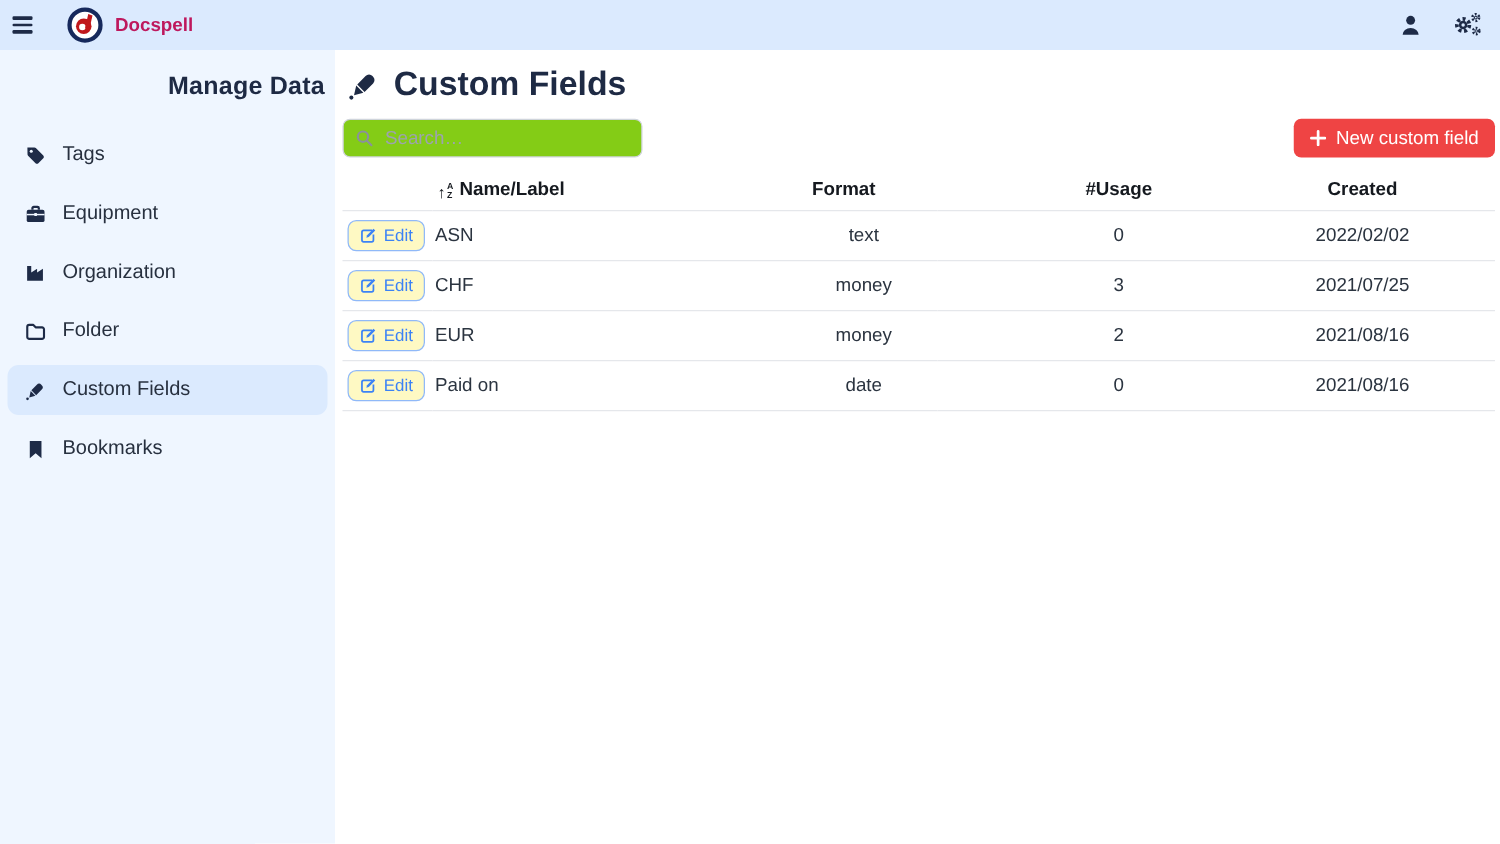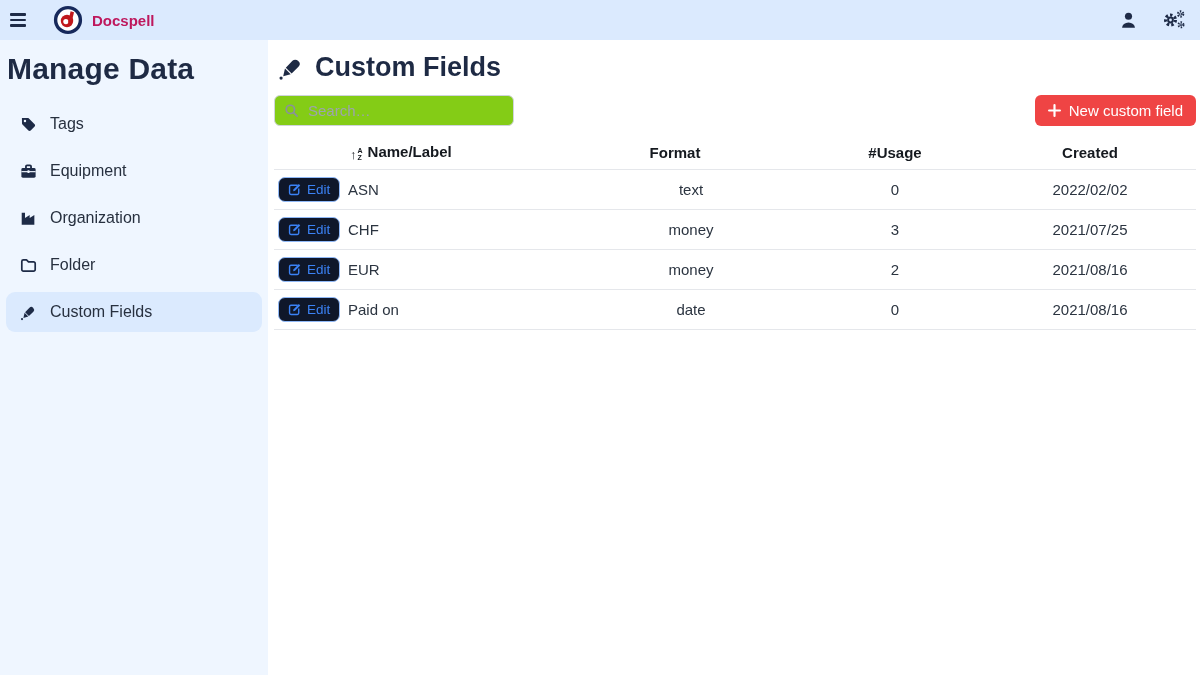--- a/index.html
+++ b/index.html
@@ -12,21 +12,21 @@
   .topbar{height:40px;background:#dbeafe;display:flex;align-items:center;padding:0 14px 0 10px;box-sizing:border-box;}
   .menu-btn{width:26px;height:26px;display:flex;flex-direction:column;justify-content:center;gap:3px;background:none;border:none;cursor:pointer;padding:0;}
   .menu-btn span{display:block;width:16px;height:2.4px;background:#1e2b47;border-radius:1px;}
   .brand{display:flex;align-items:center;gap:9px;margin-left:17px;cursor:pointer;}
   .brand-name{font-size:15px;font-weight:700;color:#be185d;}
   .topbar-right{margin-left:auto;display:flex;align-items:center;gap:24px;}
   .icon-btn{background:none;border:none;padding:0;cursor:pointer;display:flex;align-items:center;}
   
   .layout{display:flex;height:635px;}
   .sidebar{width:268px;background:#eff6ff;box-sizing:border-box;flex:none;}
-  .sidebar-title{margin:12px 8px 18px 7px;font-size:30px;line-height:34px;font-weight:700;color:#1e2a44;letter-spacing:.2px;}
+  .sidebar-title{margin:12px 8px 18px 7px;font-size:20px;line-height:34px;font-weight:700;color:#1e2a44;letter-spacing:.2px;text-align:right;}
   .nav{display:flex;flex-direction:column;gap:7px;padding:0 6px;}
   .nav-item{display:flex;align-items:center;gap:13px;height:40px;padding:0 13px;border-radius:9px;font-size:16px;color:#27303f;cursor:pointer;}
   .nav-item.active{background:#dbeafe;}
   .nav-ic{width:18px;height:18px;display:flex;align-items:center;justify-content:center;flex:none;}
   
   .main{flex:1;background:#fff;box-sizing:border-box;padding:6px 4px 0 6px;}
   .page-title{display:flex;align-items:center;gap:11px;margin:6px 0 12px 4px;font-size:27px;font-weight:700;color:#1e2a44;}
   .toolbar{display:flex;align-items:center;justify-content:space-between;}
   .search-box{width:240px;height:31px;box-sizing:border-box;border:1px solid #cfd4db;border-radius:6px;background:#84cc16;display:flex;align-items:center;gap:7px;padding:0 9px;}
   .search-box input{border:none;outline:none;flex:1;font-size:15px;color:#374151;background:transparent;font-family:inherit;}
@@ -39,21 +39,21 @@
   td{font-size:15px;color:#2b3440;padding:7px 4px;border-bottom:1px solid #e5e7eb;height:21px;vertical-align:middle;}
   th.h-name{text-align:left;}
   th.h-format,th.h-usage,th.h-created{text-align:center;}
   td.c-name{text-align:left;padding-left:2px;}
   td.c-format{text-align:center;padding-left:36px;}
   td.c-usage{text-align:center;}
   th.h-created,td.c-created{padding-right:60px;text-align:center;}
   .sort-wrap{display:inline-flex;align-items:center;gap:1px;margin-right:5px;vertical-align:-2px;}
   .sort-arrow{font-size:13px;font-weight:700;color:#15191f;line-height:1;}
   .sort-letters{display:flex;flex-direction:column;font-size:7px;font-weight:700;line-height:6.5px;color:#15191f;}
-  .edit-btn{display:inline-flex;align-items:center;gap:6px;color:#3b82f6;background:#0f172a;border:1px solid #90b9f8;border-radius:7px;height:25px;padding:0 9px;font-size:13.5px;cursor:pointer;font-family:inherit;}
+  .edit-btn{display:inline-flex;align-items:center;gap:6px;color:#3b82f6;background:#fef9c3;border:1px solid #90b9f8;border-radius:7px;height:25px;padding:0 9px;font-size:13.5px;cursor:pointer;font-family:inherit;}
   .ic{display:inline-flex;align-items:center;justify-content:center;}
 </style>
 </head>
 <body>
 
 <header class="topbar">
   <button class="menu-btn" aria-label="menu">
     <span></span>
       <span></span>
       <span></span>
@@ -143,20 +143,28 @@
         <span class="nav-ic">
           <svg width="17" height="17" viewBox="0 0 16 16">
             <path d="M8.9 3.6 a2.3 2.3 0 0 1 3.4 0 l.3.3 a2.3 2.3 0 0 1 0 3.3 L8.4 11.4 4.8 7.8 z" fill="#1e2b47"></path>
             <path d="M4.3 8.3 l3.5 3.5 -4.6 1.3 z" fill="#1e2b47"></path>
             <circle cx="1.9" cy="14.2" r="1" fill="#1e2b47"></circle>
           </svg>
         </span>
         <span>Custom Fields</span>
       </div>
 
+      <div class="nav-item">
+        <span class="nav-ic">
+          <svg width="17" height="17" viewBox="0 0 16 16">
+            <path d="M3.6 1.6 h8.8 v13 L8 10.9 3.6 14.6 z" fill="#1e2b47"></path>
+          </svg>
+        </span>
+        <span>Bookmarks</span>
+      </div>
 
     </nav>
   </aside>
 
   <main class="main">
     <h2 class="page-title">
       <span class="ic">
         <svg width="26" height="26" viewBox="0 0 16 16">
           <path d="M8.9 3.6 a2.3 2.3 0 0 1 3.4 0 l.3.3 a2.3 2.3 0 0 1 0 3.3 L8.4 11.4 4.8 7.8 z" fill="#1e2a44"></path>
           <path d="M4.3 8.3 l3.5 3.5 -4.6 1.3 z" fill="#1e2a44"></path>

